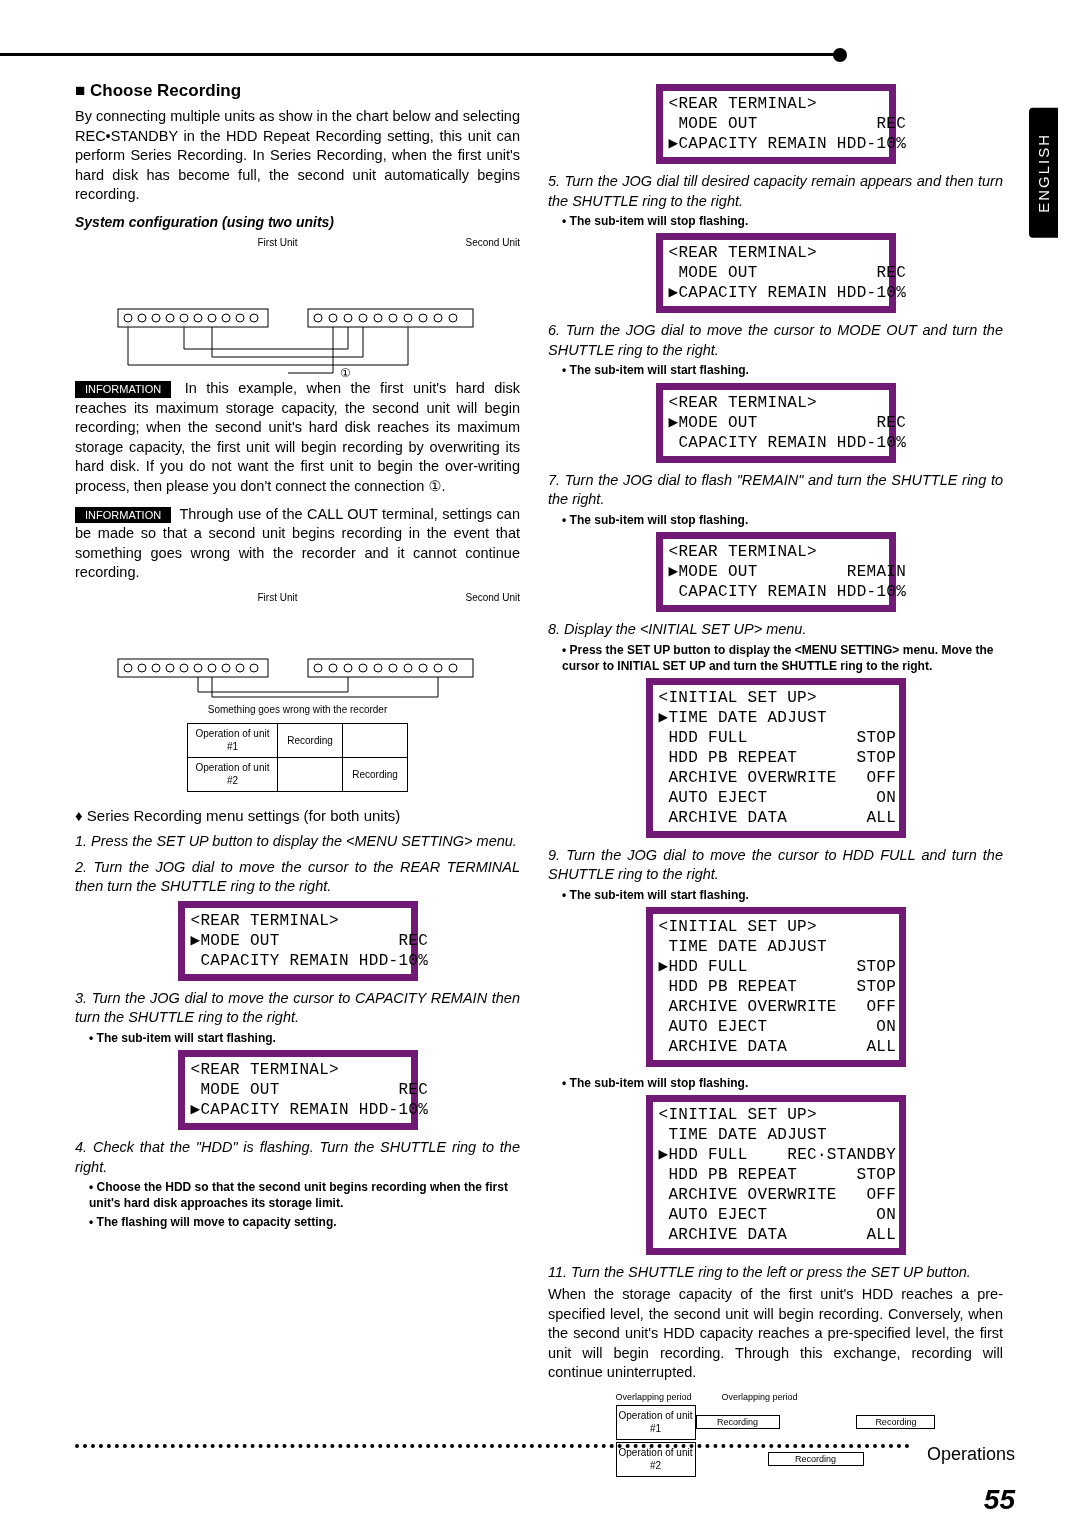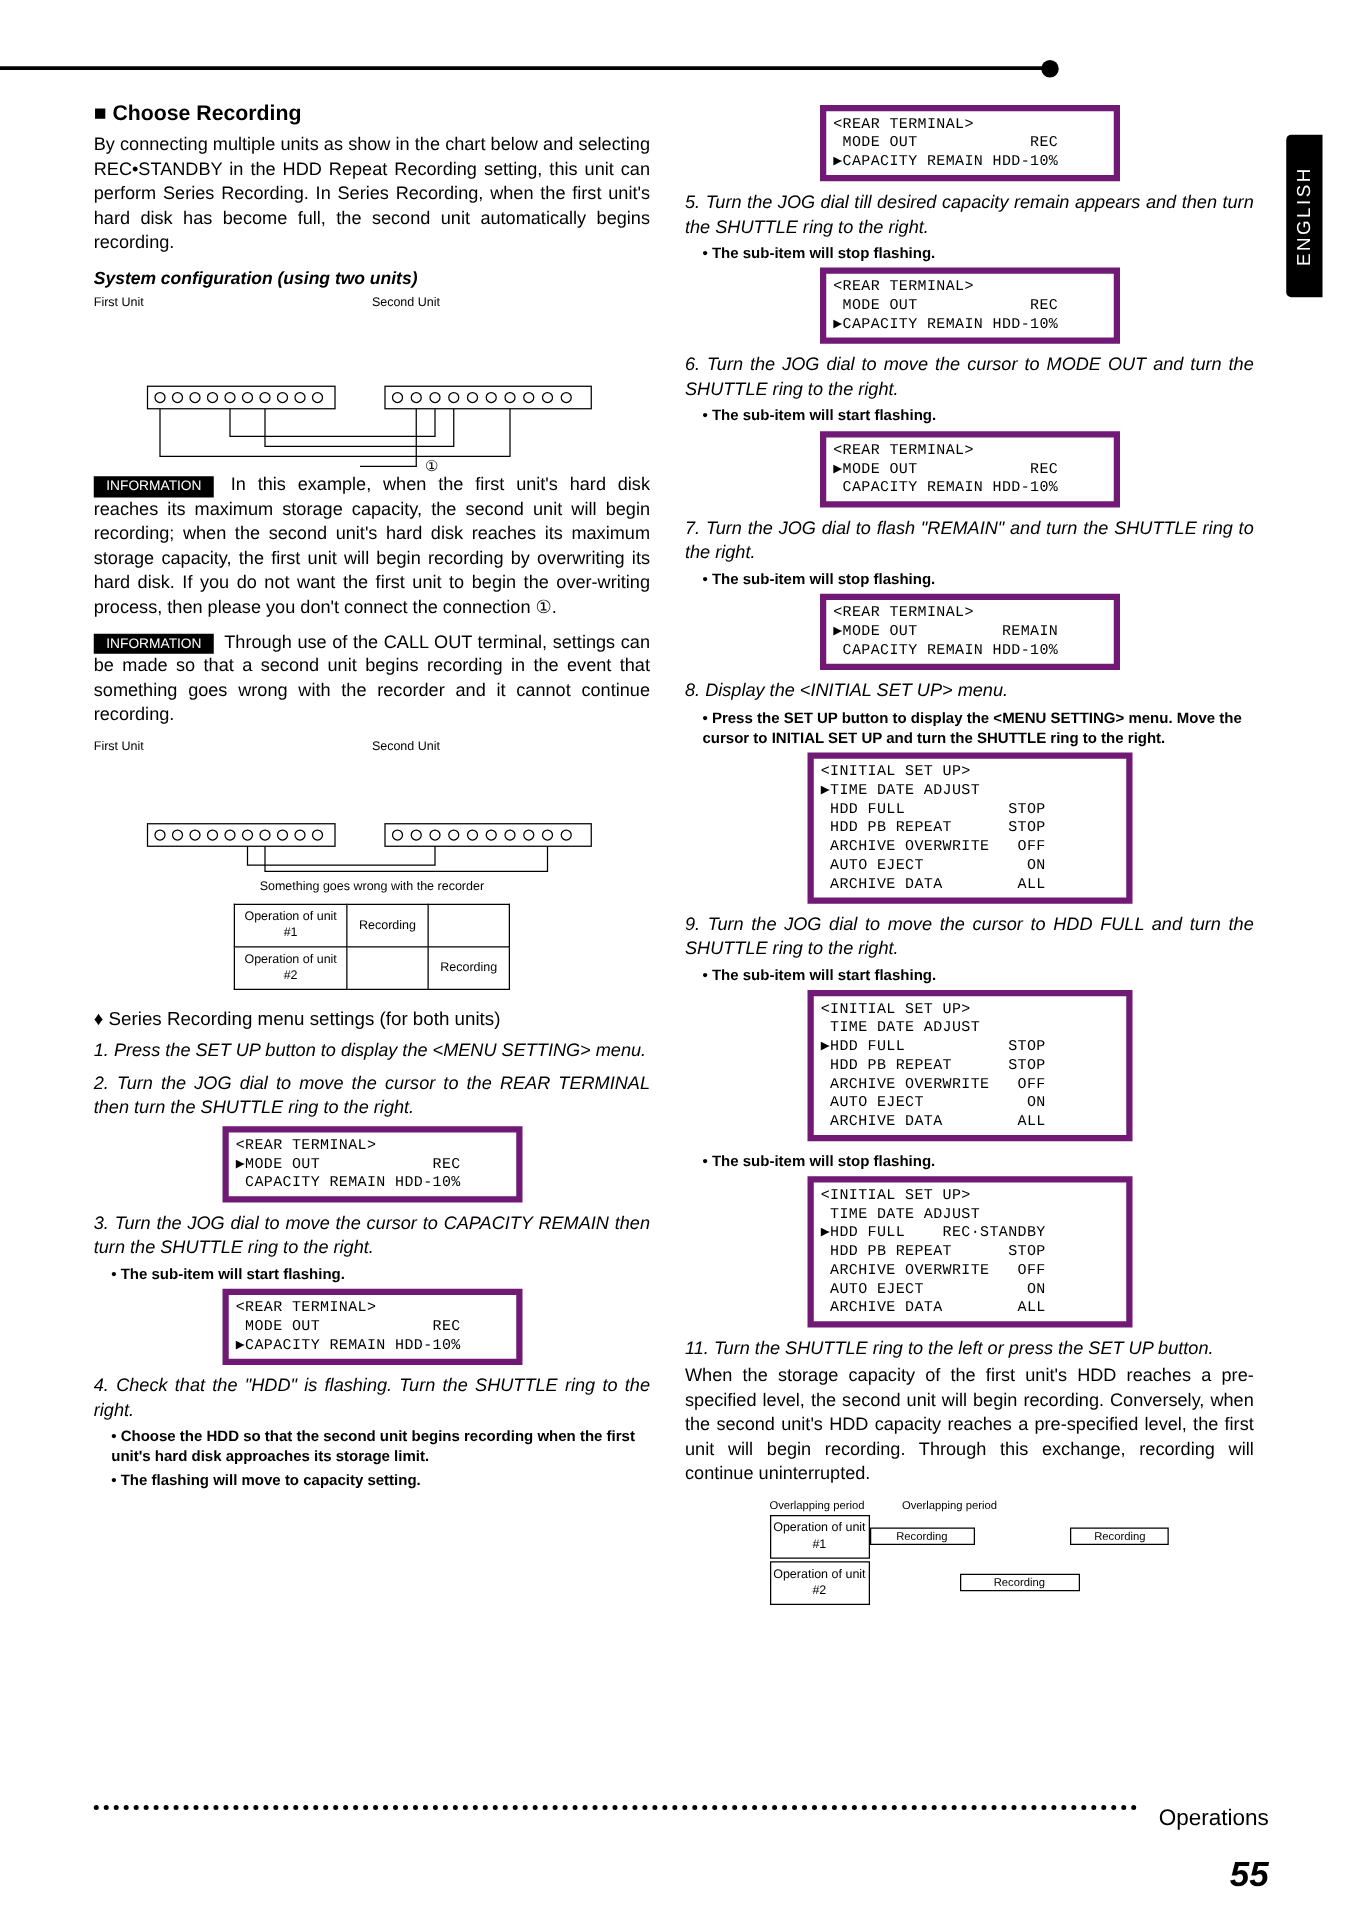--- a/index.html
+++ b/index.html
@@ -47,36 +47,36 @@
   gap: 28px;
   margin-top: 30px;
 }
 .col { width: 445px; font-size: 14.5px; line-height: 1.35; }
 .col-right { width: 455px; }
 h2.sq { font-size: 17px; font-weight: bold; margin-bottom: 4px; }
 h2.sq::before { content: "■ "; }
 .para { text-align: justify; margin-bottom: 8px; }
 .bi { font-weight: bold; font-style: italic; font-size: 14px; margin: 8px 0 4px; }
 .unit-labels { display: flex; font-size: 10px; }
-.unit-labels span { width: 50%; text-align: left; }
+.unit-labels span { width: 50%; text-align: right; }
 .info-tag { background: #000; color: #fff; font-size: 11px; padding: 1px 10px; margin-right: 4px; display: inline-block; }
 .something { font-size: 10px; text-align: center; margin-top: 4px; }
 .op-table { border-collapse: collapse; margin: 6px auto 14px; font-size: 10px; }
 .op-table td { border: 1px solid #000; padding: 3px 6px; text-align: center; height: 22px; }
 .op-table .wide { width: 90px; }
 .op-table .cell { width: 65px; }
 h3.diamond { font-size: 15px; font-weight: normal; margin: 8px 0 4px; }
 h3.diamond::before { content: "♦ "; }
 .step { font-style: italic; margin: 6px 0 2px; text-align: justify; }
 .bullet { font-size: 12px; font-weight: bold; margin: 2px 0 2px 14px; text-align: left; }
 .bullet::before { content: "• "; }
 .screen {
   font-family: "Courier New", monospace;
-  font-size: 12px;
-  border: 5px solid #701a75;
+  font-size: 16px;
+  border: 7px solid #701a75;
   padding: 3px 6px;
   margin: 4px auto 8px;
   width: 240px;
   line-height: 1.25;
   white-space: pre;
   letter-spacing: 0.3px;
 }
 .footer-dots {
   position: absolute;
   bottom: 80px;

